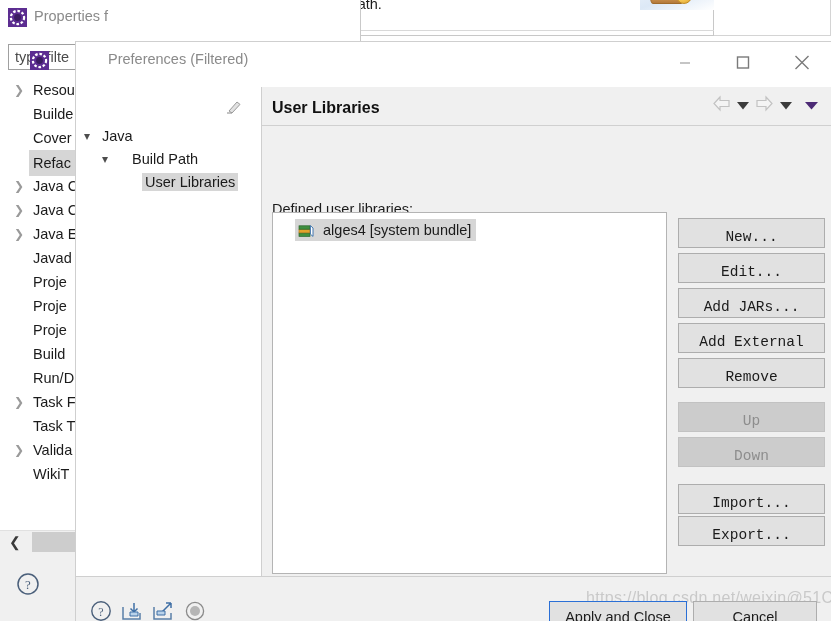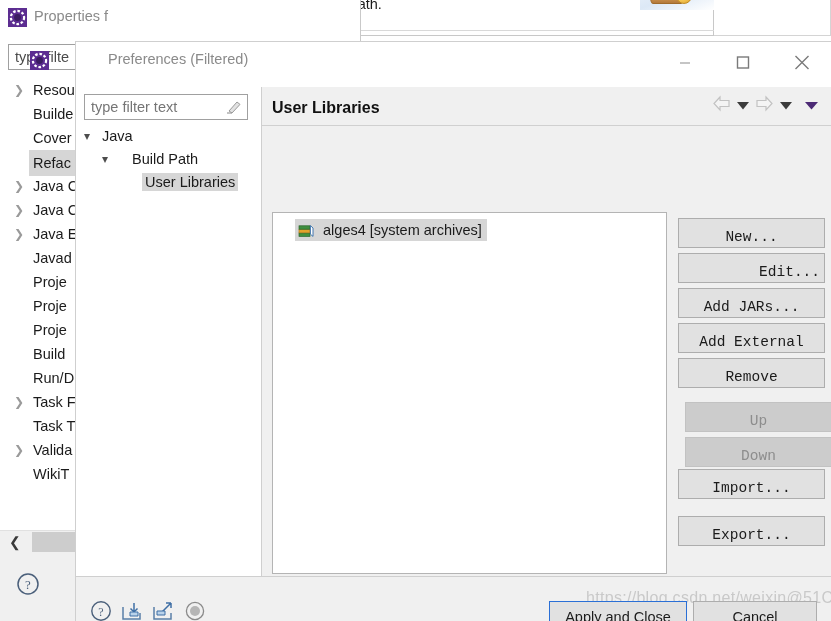--- a/index.html
+++ b/index.html
@@ -359,21 +359,20 @@
     font-family: Liberation Mono, monospace;
     text-align: center;
     line-height: 28px;
     cursor: default;
     padding: 4px;
   }
   .side-btn.disabled {
     background: #cccccc;
     border-color: #c2c2c2;
     color: #8d8d8d;
-    margin-left: 7px;
   }
 
   
   #pref-bottom-rule {
     position: absolute;
     left: 76px; top: 576px;
     width: 755px; height: 1px;
     background: #cfcfcf;
   }
   #pref-bottom {
@@ -569,21 +568,20 @@
 </div>
 <div class="win-btn" style="left:779px;">
   <span class="glyph">
     <svg width="17" height="17" viewBox="0 0 17 17">
         <path d="M2 2 L15 15 M15 2 L2 15" stroke="#7a7a7a" stroke-width="1.4" fill="none"></path>
       </svg>
   </span>
 </div>
 
 <div id="pref-left">
-  <input id="pref-filter" placeholder="type filter text" style="">
   <span id="pref-filter-clear-icon">
     <svg width="16" height="14" viewBox="0 0 16 14">
       <path d="M3 11 L11 2 L14 4.4 L6 13 Z" fill="#e2e2e2" stroke="#9a9a9a" stroke-width="1"></path>
       <path d="M1 13 L6 13" stroke="#9a9a9a" stroke-width="1.2"></path>
     </svg>
   </span>
 
   <div class="pref-tree-row" style="left:8px; top:38px;">
     <span class="twisty-open" style="left:0;">▾</span>
     <span style="margin-left:18px;">Java</span>
@@ -624,44 +622,45 @@
         </svg>
     </span>
     <span style="position:absolute;left:93px;top:6px;">
       <svg width="13" height="9" viewBox="0 0 13 9">
           <path d="M0 1 L13 1 L6.5 8.5 Z" fill="#4c2a75"></path>
         </svg>
     </span>
   </div>
 
   <div id="pref-title-rule"></div>
+  <div id="pref-defined-label">Defined user libraries:</div>
 </div>
 
 <div id="library-listbox">
   <div id="library-item">
     <span class="books-icon">
       <svg width="16" height="15" viewBox="0 0 16 15">
         <rect x="1" y="10" width="11" height="3.4" fill="#3f8f3f" stroke="#2b662b" stroke-width="0.7"></rect>
         <rect x="1" y="6.4" width="11" height="3.4" fill="#e2a32b" stroke="#b37d16" stroke-width="0.7"></rect>
         <rect x="1" y="2.8" width="11" height="3.4" fill="#3f8f3f" stroke="#2b662b" stroke-width="0.7"></rect>
         <path d="M12.4 2.6 L15 5 L15 13.4 L12.4 11.2 Z" fill="#ffffff" stroke="#2f6aa8" stroke-width="0.9"></path>
       </svg>
     </span>
-    <span>alges4 [system archives]</span>
+    <span>alges4 [system bundle]</span>
   </div>
 </div>
 
 <button class="side-btn" style="top:218px;">New...</button>
-<button class="side-btn" style="top:253px;text-align:right;">Edit...</button>
+<button class="side-btn" style="top:253px;">Edit...</button>
 <button class="side-btn" style="top:288px;">Add JARs...</button>
 <button class="side-btn" style="top:323px;">Add External JARs...</button>
 <button class="side-btn" style="top:358px;">Remove</button>
 <button class="side-btn disabled" style="top:402px;">Up</button>
 <button class="side-btn disabled" style="top:437px;">Down</button>
-<button class="side-btn" style="top:469px;">Import...</button>
+<button class="side-btn" style="top:484px;">Import...</button>
 <button class="side-btn" style="top:516px;">Export...</button>
 
 <div id="pref-bottom-rule"></div>
 <div id="pref-bottom"></div>
 
 <span id="pref-help-icon">
   <svg width="22" height="22" viewBox="0 0 22 22">
     <circle cx="11" cy="11" r="9.2" fill="none" stroke="#4a5f7a" stroke-width="1.4"></circle>
     <text x="11" y="15.6" font-size="12" text-anchor="middle" fill="#4a5f7a" font-family="Liberation Serif, serif">?</text>
   </svg>

